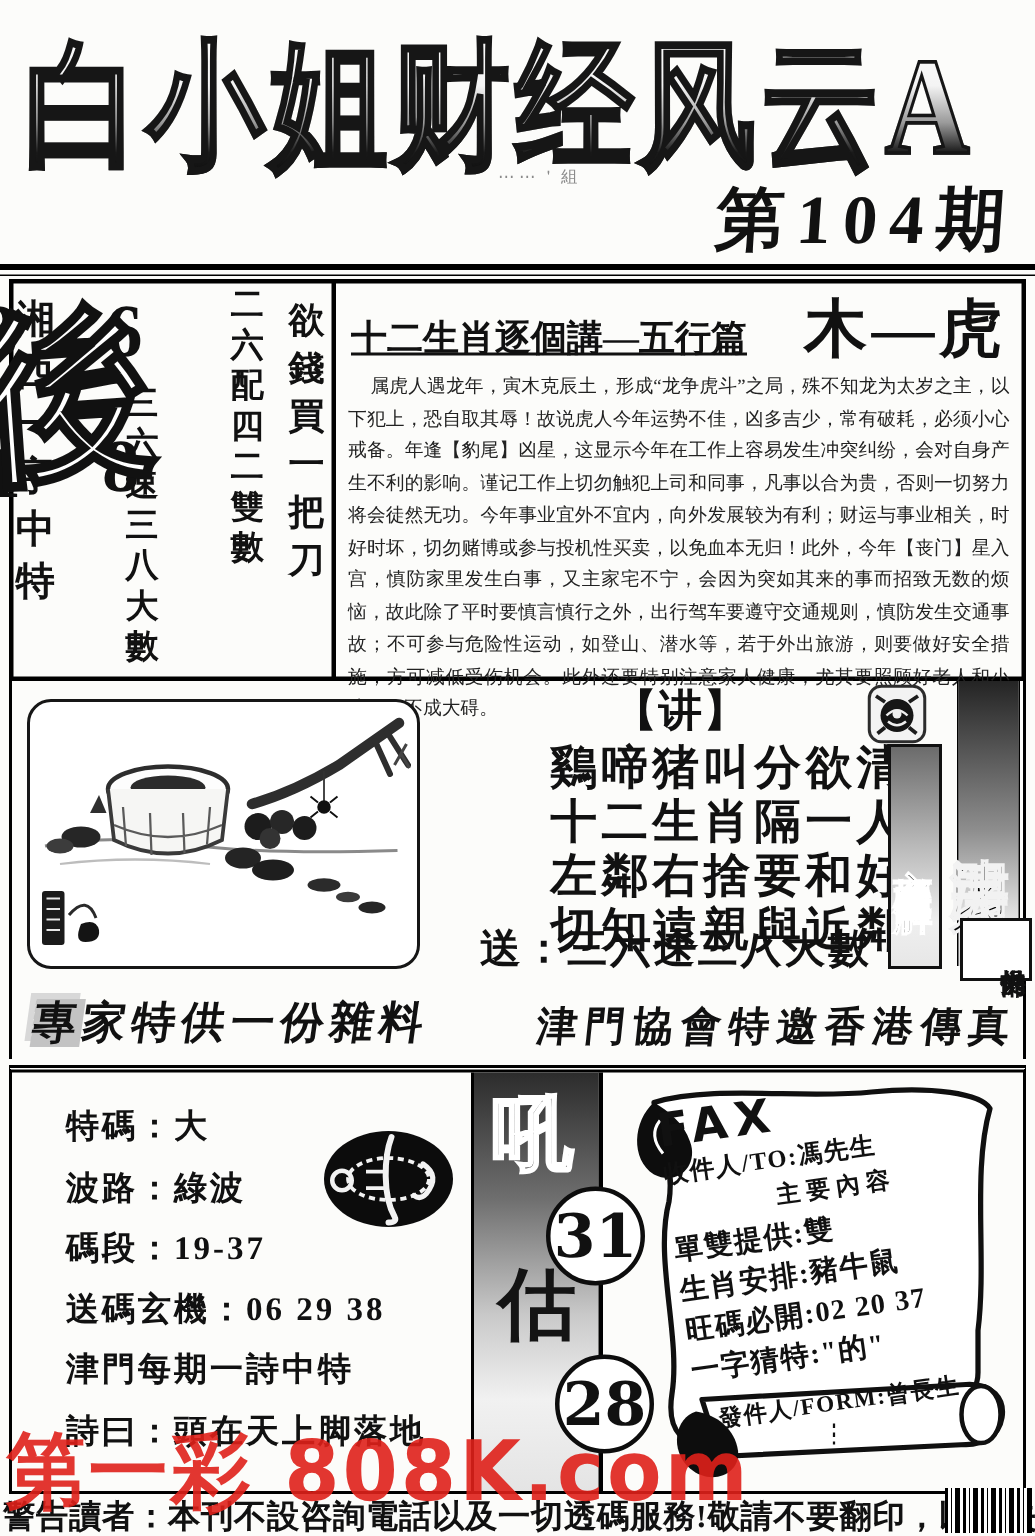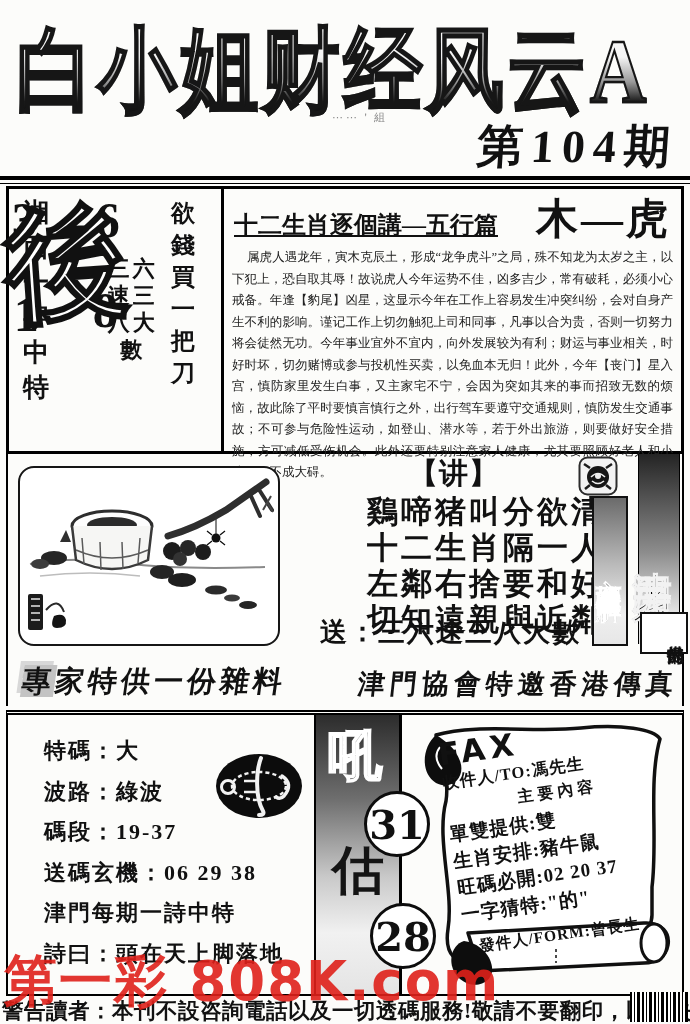--- a/index.html
+++ b/index.html
@@ -94,20 +94,21 @@
     <div class="lbox">
       <div class="lbox-head">湘西一字中特</div>
       <div class="numgrid">
         <span class="cnum n6">6</span>
         <span class="cnum n3">3</span>
         <span class="cnum n8">8</span>
         <span class="cnum n1">1</span>
         <span class="bigchar">後</span>
       </div>
       <div class="lbox-line" style="margin-top:66px;">三六速三八大數</div>
+      <div class="lbox-line">二六配四二雙數</div>
       <div class="lbox-div"></div>
       <div class="lbox-foot">欲錢買一把刀</div>
     </div>
 
     <div class="rbox">
       <div class="rbox-head">
         <span class="rbox-title">十二生肖逐個講—五行篇</span>
         <span class="rbox-animal">木—虎</span>
       </div>
       <div class="rbox-body">属虎人遇龙年，寅木克辰土，形成“龙争虎斗”之局，殊不知龙为太岁之主，以下犯上，恐自取其辱！故说虎人今年运势不佳，凶多吉少，常有破耗，必须小心戒备。年逢【豹尾】凶星，这显示今年在工作上容易发生冲突纠纷，会对自身产生不利的影响。谨记工作上切勿触犯上司和同事，凡事以合为贵，否则一切努力将会徒然无功。今年事业宜外不宜内，向外发展较为有利；财运与事业相关，时好时坏，切勿赌博或参与投机性买卖，以免血本无归！此外，今年【丧门】星入宫，慎防家里发生白事，又主家宅不宁，会因为突如其来的事而招致无数的烦恼，故此除了平时要慎言慎行之外，出行驾车要遵守交通规则，慎防发生交通事故；不可参与危险性运动，如登山、潜水等，若于外出旅游，则要做好安全措施，方可减低受伤机会。此外还要特别注意家人健康，尤其要照顾好老人和小孩，，不成大碍。</div>

